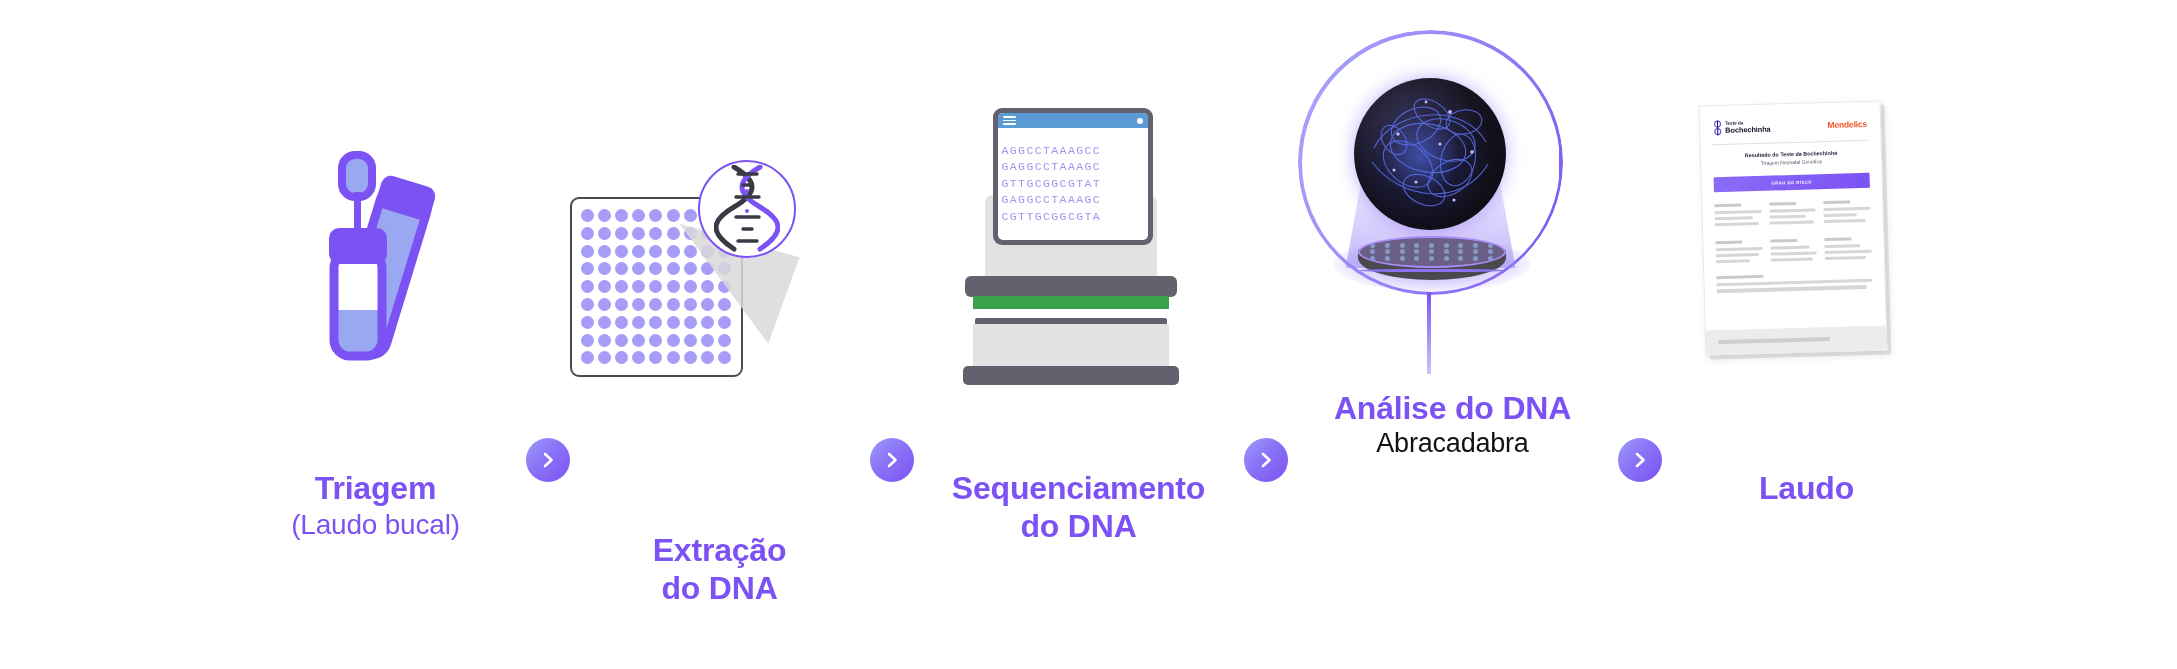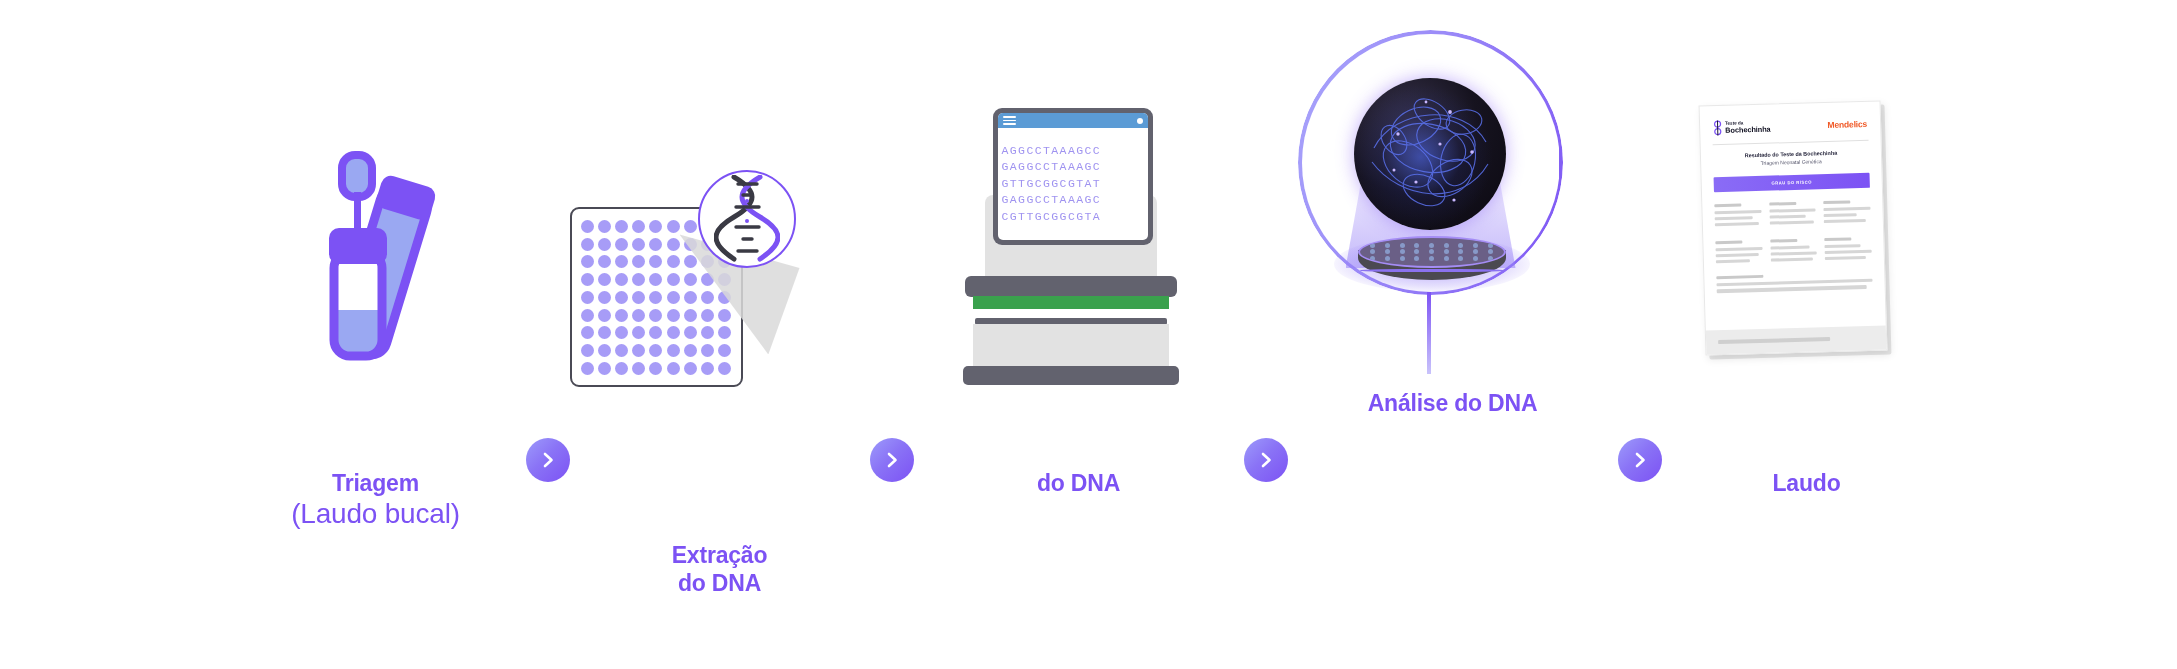--- a/index.html
+++ b/index.html
@@ -24,21 +24,21 @@
     height:470px;width:100%;
     display:flex;align-items:center;justify-content:center;
     position:relative;
   }
   .step .caption{
     text-align:center;line-height:1.18;
     white-space:nowrap;
   }
   .cap-main{
     display:block;
-    font-size:23px;font-weight:bold;color:#7c52f4;
+    font-size:32px;font-weight:bold;color:#7c52f4;
     letter-spacing:-0.2px;
   }
   .cap-sub{
     display:block;
     font-size:28px;font-weight:normal;color:#7c52f4;
     letter-spacing:-0.2px;
   }
   .cap-sub.black{color:#121212;font-size:27px;}
 
   
@@ -414,20 +414,21 @@
               <div class="seq-line">GAGGCCTAAAGC</div>
               <div class="seq-line">GTTGCGGCGTAT</div>
               <div class="seq-line">GAGGCCTAAAGC</div>
               <div class="seq-line">CGTTGCGGCGTA</div>
             </div>
           </div>
         </div>
       </div>
     </div>
     <div class="caption">
+      <span class="cap-main">Sequenciamento</span>
       <span class="cap-main">do DNA</span>
     </div>
   </div>
 
   <div class="arrow">
     <svg width="20" height="20" viewBox="0 0 20 20">
         <path d="M7 4 L13.5 10 L7 16" fill="none" stroke="#fff" stroke-width="2.6" stroke-linecap="round" stroke-linejoin="round"></path>
       </svg>
   </div>
 
@@ -498,20 +499,21 @@
                 <span></span>
                 <span></span>
                 <span></span>
             </div>
           </div>
         </div>
       </div>
     </div>
     <div class="caption" style="margin-top:-80px;">
       <span class="cap-main">Análise do DNA</span>
+      <span class="cap-sub black">Abracadabra</span>
     </div>
   </div>
 
   <div class="arrow">
     <svg width="20" height="20" viewBox="0 0 20 20">
         <path d="M7 4 L13.5 10 L7 16" fill="none" stroke="#fff" stroke-width="2.6" stroke-linecap="round" stroke-linejoin="round"></path>
       </svg>
   </div>
 
   <div class="step" style="width:290px;">

